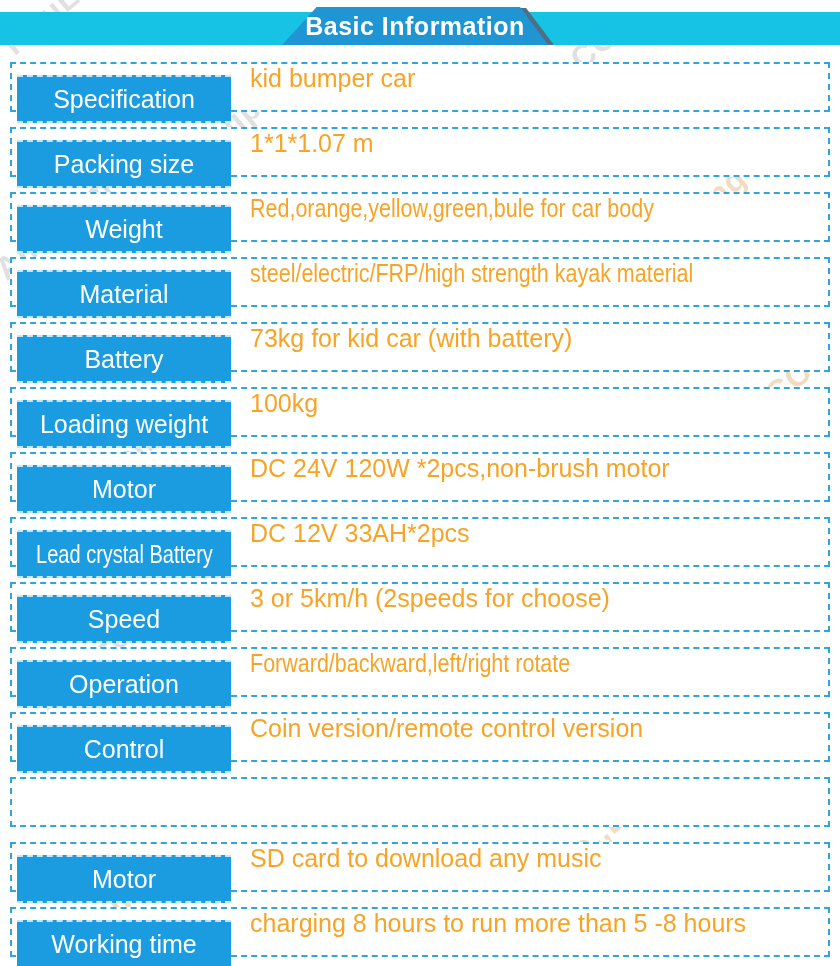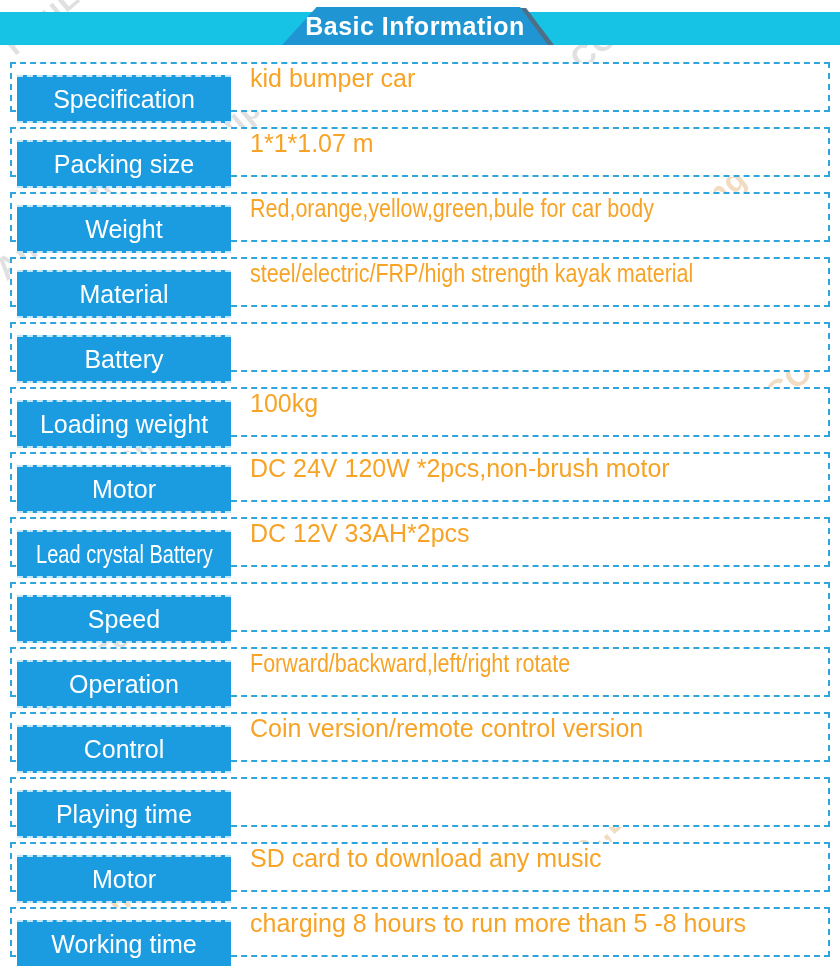--- a/index.html
+++ b/index.html
@@ -130,20 +130,23 @@
     </div>
     <div class="value">
       <span class="value-text">steel/electric/FRP/high strength kayak material</span>
     </div>
   </div>
 
   <div class="row">
     <div class="label">
       <span class="label-text">Battery</span>
     </div>
+    <div class="value">
+      <span class="value-text">73kg for kid car (with battery)</span>
+    </div>
   </div>
 
   <div class="row">
     <div class="label">
       <span class="label-text">Loading weight</span>
     </div>
     <div class="value">
       <span class="value-text">100kg</span>
     </div>
   </div>
@@ -163,20 +166,23 @@
     </div>
     <div class="value">
       <span class="value-text">DC 12V 33AH*2pcs</span>
     </div>
   </div>
 
   <div class="row">
     <div class="label">
       <span class="label-text">Speed</span>
     </div>
+    <div class="value">
+      <span class="value-text">3 or 5km/h (2speeds for choose)</span>
+    </div>
   </div>
 
   <div class="row cond-val">
     <div class="label">
       <span class="label-text">Operation</span>
     </div>
     <div class="value">
       <span class="value-text">Forward/backward,left/right rotate</span>
     </div>
   </div>
@@ -184,23 +190,20 @@
   <div class="row">
     <div class="label">
       <span class="label-text">Control</span>
     </div>
     <div class="value">
       <span class="value-text">Coin version/remote control version</span>
     </div>
   </div>
 
   <div class="row">
-    <div class="label">
-      <span class="label-text">Playing time</span>
-    </div>
   </div>
 
   <div class="row">
     <div class="label">
       <span class="label-text">Motor</span>
     </div>
     <div class="value">
       <span class="value-text">SD card to download any music</span>
     </div>
   </div>

